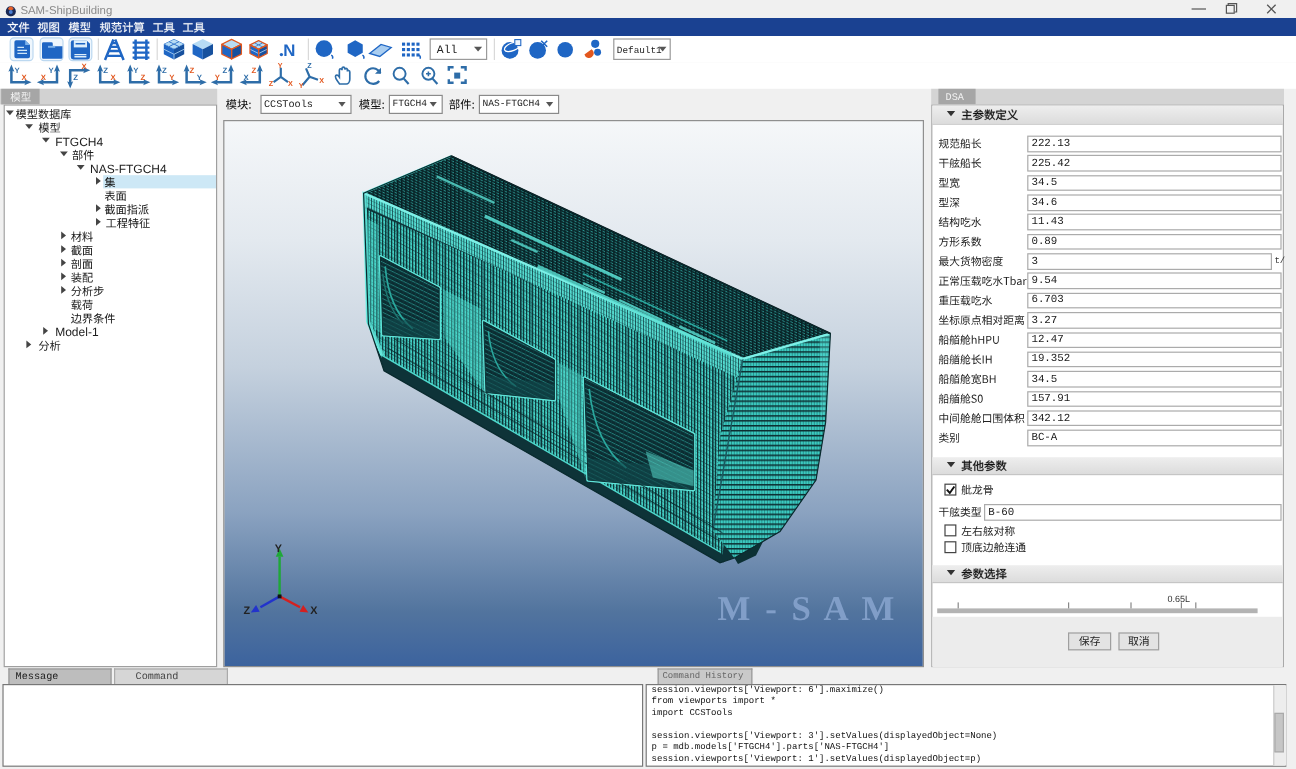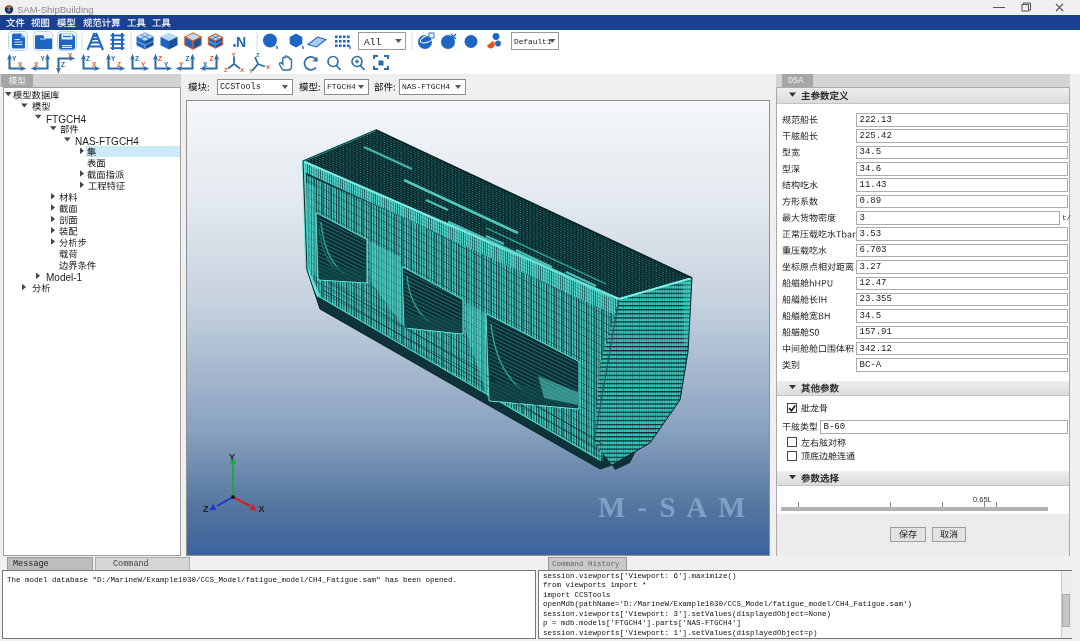--- a/index.html
+++ b/index.html
@@ -287,29 +287,29 @@
     <div style="position:absolute;left:856px;top:162.05px;width:212px;height:13.5px;background:#fff;border:1px solid #ababab;box-sizing:border-box;"></div>
     <div style="position:absolute;left:859.5px;top:163.65px;font:9px &quot;Liberation Mono&quot;;color:#1a1a1a;white-space:pre;">34.6</div>
     <div style="position:absolute;left:856px;top:178.4px;width:212px;height:13.5px;background:#fff;border:1px solid #ababab;box-sizing:border-box;"></div>
     <div style="position:absolute;left:859.5px;top:180px;font:9px &quot;Liberation Mono&quot;;color:#1a1a1a;white-space:pre;">11.43</div>
     <div style="position:absolute;left:856px;top:194.75px;width:212px;height:13.5px;background:#fff;border:1px solid #ababab;box-sizing:border-box;"></div>
     <div style="position:absolute;left:859.5px;top:196.35px;font:9px &quot;Liberation Mono&quot;;color:#1a1a1a;white-space:pre;">0.89</div>
     <div style="position:absolute;left:856px;top:211.1px;width:204px;height:13.5px;background:#fff;border:1px solid #ababab;box-sizing:border-box;"></div>
     <div style="position:absolute;left:859.5px;top:212.7px;font:9px &quot;Liberation Mono&quot;;color:#1a1a1a;white-space:pre;">3</div>
     <div style="position:absolute;left:1062px;top:213.7px;font:7.5px &quot;Liberation Mono&quot;;color:#333;white-space:pre;">t/</div>
     <div style="position:absolute;left:856px;top:227.45px;width:212px;height:13.5px;background:#fff;border:1px solid #ababab;box-sizing:border-box;"></div>
-    <div style="position:absolute;left:859.5px;top:229.05px;font:9px &quot;Liberation Mono&quot;;color:#1a1a1a;white-space:pre;">3.53</div>
+    <div style="position:absolute;left:859.5px;top:229.05px;font:9px &quot;Liberation Mono&quot;;color:#1a1a1a;white-space:pre;">9.54</div>
     <div style="position:absolute;left:856px;top:243.8px;width:212px;height:13.5px;background:#fff;border:1px solid #ababab;box-sizing:border-box;"></div>
     <div style="position:absolute;left:859.5px;top:245.4px;font:9px &quot;Liberation Mono&quot;;color:#1a1a1a;white-space:pre;">6.703</div>
     <div style="position:absolute;left:856px;top:260.15px;width:212px;height:13.5px;background:#fff;border:1px solid #ababab;box-sizing:border-box;"></div>
     <div style="position:absolute;left:859.5px;top:261.75px;font:9px &quot;Liberation Mono&quot;;color:#1a1a1a;white-space:pre;">3.27</div>
     <div style="position:absolute;left:856px;top:276.5px;width:212px;height:13.5px;background:#fff;border:1px solid #ababab;box-sizing:border-box;"></div>
     <div style="position:absolute;left:859.5px;top:278.1px;font:9px &quot;Liberation Mono&quot;;color:#1a1a1a;white-space:pre;">12.47</div>
     <div style="position:absolute;left:856px;top:292.85px;width:212px;height:13.5px;background:#fff;border:1px solid #ababab;box-sizing:border-box;"></div>
-    <div style="position:absolute;left:859.5px;top:294.45px;font:9px &quot;Liberation Mono&quot;;color:#1a1a1a;white-space:pre;">23.355</div>
+    <div style="position:absolute;left:859.5px;top:294.45px;font:9px &quot;Liberation Mono&quot;;color:#1a1a1a;white-space:pre;">19.352</div>
     <div style="position:absolute;left:856px;top:309.2px;width:212px;height:13.5px;background:#fff;border:1px solid #ababab;box-sizing:border-box;"></div>
     <div style="position:absolute;left:859.5px;top:310.8px;font:9px &quot;Liberation Mono&quot;;color:#1a1a1a;white-space:pre;">34.5</div>
     <div style="position:absolute;left:856px;top:325.55px;width:212px;height:13.5px;background:#fff;border:1px solid #ababab;box-sizing:border-box;"></div>
     <div style="position:absolute;left:859.5px;top:327.15px;font:9px &quot;Liberation Mono&quot;;color:#1a1a1a;white-space:pre;">157.91</div>
     <div style="position:absolute;left:856px;top:341.9px;width:212px;height:13.5px;background:#fff;border:1px solid #ababab;box-sizing:border-box;"></div>
     <div style="position:absolute;left:859.5px;top:343.5px;font:9px &quot;Liberation Mono&quot;;color:#1a1a1a;white-space:pre;">342.12</div>
     <div style="position:absolute;left:856px;top:358.25px;width:212px;height:13.5px;background:#fff;border:1px solid #ababab;box-sizing:border-box;"></div>
     <div style="position:absolute;left:859.5px;top:359.85px;font:9px &quot;Liberation Mono&quot;;color:#1a1a1a;white-space:pre;">BC-A</div>
     <div style="position:absolute;left:777px;top:380.5px;width:292px;height:14.5px;background:linear-gradient(180deg,#eeeeee,#dcdcdc);border-bottom:1px solid #c5c5c5;"></div>
     <div style="position:absolute;left:786.5px;top:402.5px;width:10px;height:10px;background:#fff;border:1.2px solid #444;box-sizing:border-box;"></div>
@@ -329,28 +329,26 @@
     <div style="position:absolute;left:984px;top:502px;width:1px;height:5px;background:#888;"></div>
     <div style="position:absolute;left:996px;top:502px;width:1px;height:5px;background:#888;"></div>
     <div style="position:absolute;left:777px;top:514px;width:292px;height:41.5px;background:#ececec;"></div>
     <div style="position:absolute;left:890px;top:526.5px;width:36px;height:15px;background:#e3e3e3;border:1px solid #9f9f9f;box-sizing:border-box;"></div>
     <div style="position:absolute;left:932px;top:526.5px;width:34px;height:15px;background:#e3e3e3;border:1px solid #9f9f9f;box-sizing:border-box;"></div>
     <div style="position:absolute;left:7px;top:557px;width:86px;height:13px;background:#bdbdbd;border:1px solid #999;border-bottom:none;box-sizing:border-box;"></div>
     <div style="position:absolute;left:13px;top:559px;font:8.5px &quot;Liberation Mono&quot;;color:#222;white-space:pre;">Message</div>
     <div style="position:absolute;left:95px;top:557px;width:95px;height:13px;background:#d6d6d6;border:1px solid #aaa;border-bottom:none;box-sizing:border-box;"></div>
     <div style="position:absolute;left:113px;top:559px;font:8.5px &quot;Liberation Mono&quot;;color:#444;white-space:pre;">Command</div>
     <div style="position:absolute;left:2px;top:570px;width:534px;height:69px;background:#fff;border:1px solid #777;box-sizing:border-box;"></div>
-    <div style="position:absolute;left:7px;top:576px;font:7.5px &quot;Liberation Mono&quot;;color:#111;white-space:pre;">The model database "D:/MarineW/Example1030/CCS_Model/fatigue_model/CH4_Fatigue.sam" has been opened.</div>
     <div style="position:absolute;left:548px;top:557px;width:79px;height:13px;background:#c9c9c9;border:1px solid #999;border-bottom:none;box-sizing:border-box;"></div>
     <div style="position:absolute;left:552px;top:559.5px;font:7.5px &quot;Liberation Mono&quot;;color:#666;white-space:pre;">Command History</div>
     <div style="position:absolute;left:538px;top:570px;width:534px;height:69px;background:#fff;border:1px solid #777;box-sizing:border-box;"></div>
     <div style="position:absolute;left:543px;top:571.5px;font:7.5px &quot;Liberation Mono&quot;;color:#111;white-space:pre;">session.viewports['Viewport: 6'].maximize()</div>
     <div style="position:absolute;left:543px;top:581.05px;font:7.5px &quot;Liberation Mono&quot;;color:#111;white-space:pre;">from viewports import *</div>
     <div style="position:absolute;left:543px;top:590.6px;font:7.5px &quot;Liberation Mono&quot;;color:#111;white-space:pre;">import CCSTools</div>
-    <div style="position:absolute;left:543px;top:600.15px;font:7.5px &quot;Liberation Mono&quot;;color:#111;white-space:pre;">openMdb(pathName='D:/MarineW/Example1030/CCS_Model/fatigue_model/CH4_Fatigue.sam')</div>
     <div style="position:absolute;left:543px;top:609.7px;font:7.5px &quot;Liberation Mono&quot;;color:#111;white-space:pre;">session.viewports['Viewport: 3'].setValues(displayedObject=None)</div>
     <div style="position:absolute;left:543px;top:619.25px;font:7.5px &quot;Liberation Mono&quot;;color:#111;white-space:pre;">p = mdb.models['FTGCH4'].parts['NAS-FTGCH4']</div>
     <div style="position:absolute;left:543px;top:628.8px;font:7.5px &quot;Liberation Mono&quot;;color:#111;white-space:pre;">session.viewports['Viewport: 1'].setValues(displayedObject=p)</div>
     <div style="position:absolute;left:1061px;top:571px;width:10px;height:67px;background:#ededed;border-left:1px solid #ccc;"></div>
     <div style="position:absolute;left:1062px;top:594px;width:8px;height:33px;background:#c6c6c6;border:1px solid #aaa;box-sizing:border-box;"></div>
   </div>
 <svg style="position:absolute;left:0;top:0;pointer-events:none" width="1080" height="641">
     <defs>
       <path id="g0" d="M42 82C45 77 48 71 50 67L58 69C57 73 53 80 50 85ZM5 66V59H21C26 44 34 31 45 20C34 11 20 4 4 -1C5 -2 8 -6 8 -8C25 -2 39 5 50 15C62 5 75 -3 92 -7C93 -5 95 -2 97 0C81 4 67 11 56 20C66 30 74 43 80 59H95V66ZM50 25C41 35 34 46 28 59H71C66 46 59 34 50 25Z"></path>
       <path id="g1" d="M32 34V27H60V-8H68V27H95V34H68V56H91V64H68V83H60V64H47C48 68 49 73 50 78L43 79C41 66 37 53 31 45C33 44 36 42 37 41C40 45 42 50 45 56H60V34ZM27 84C21 68 13 54 3 44C4 42 7 38 8 36C11 40 14 44 17 48V-8H24V60C28 67 31 74 34 82Z"></path>

